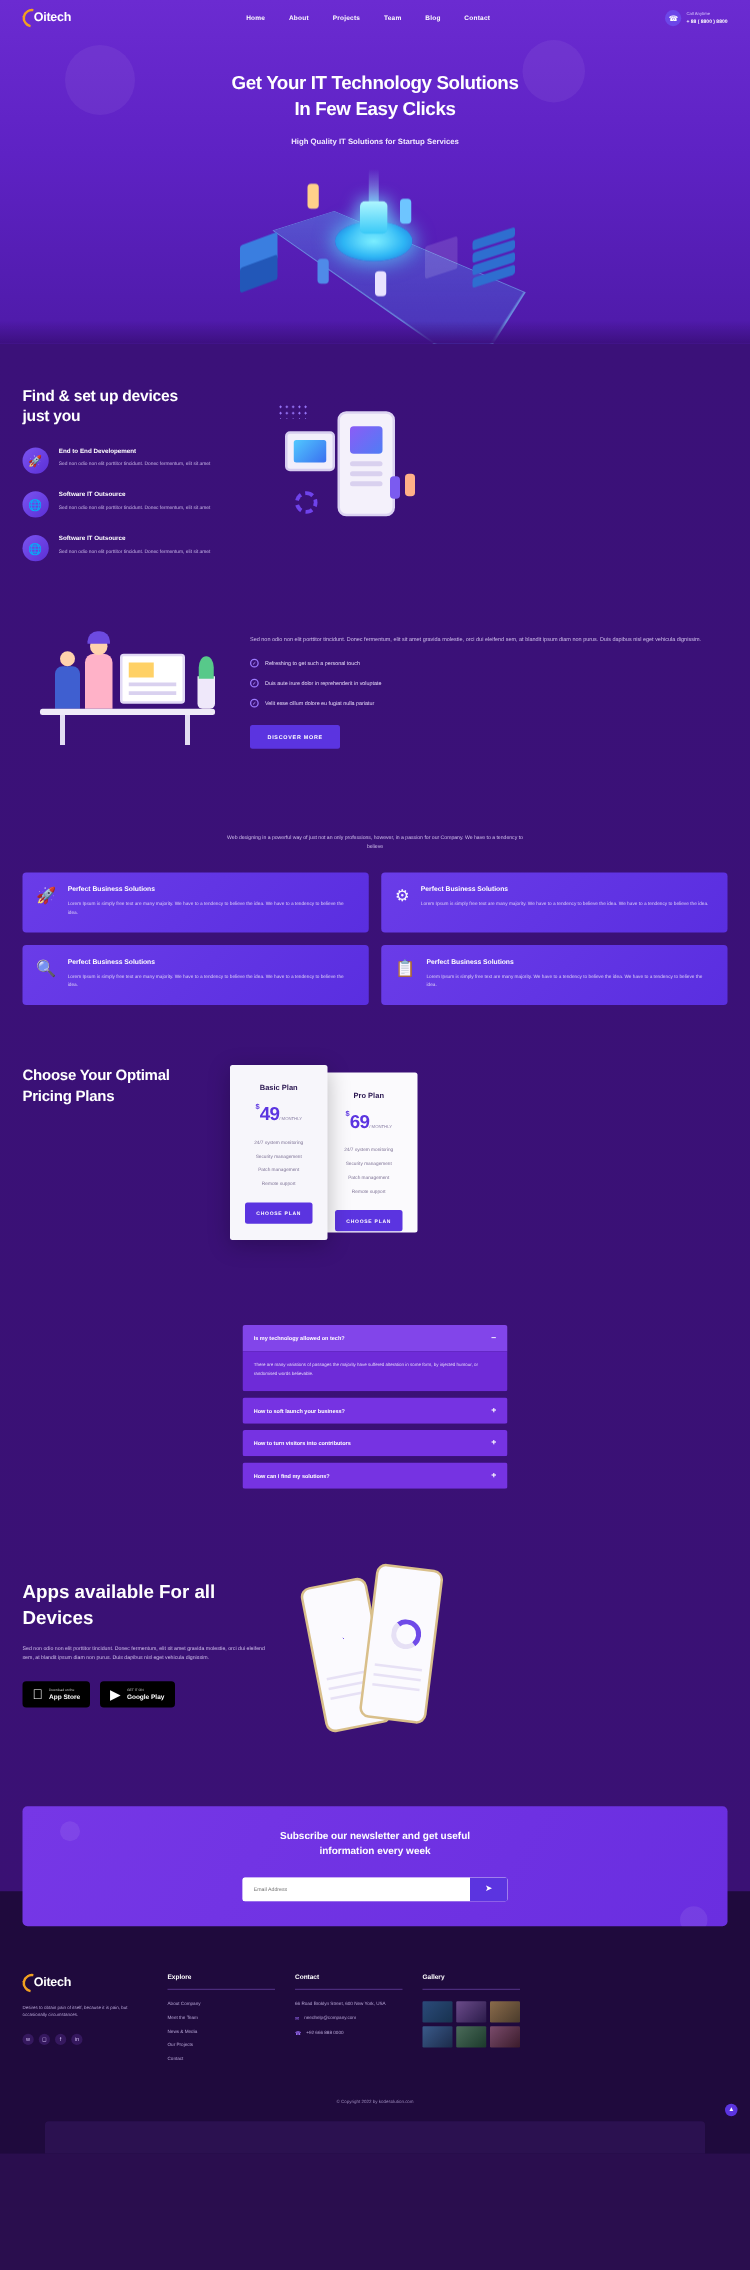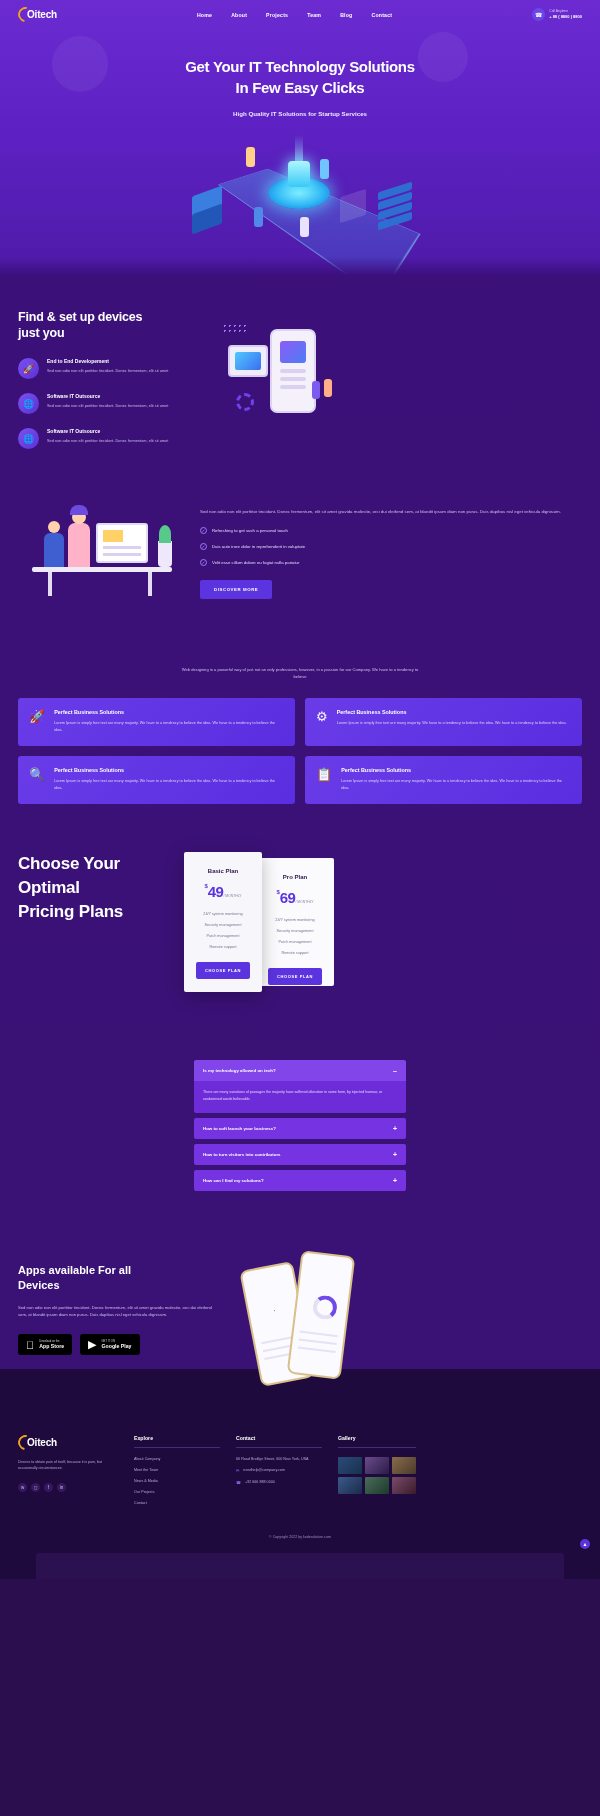--- a/index.html
+++ b/index.html
@@ -99,21 +99,21 @@
   .feat h2{font-size:12px;font-weight:bold;}
   .feat .muted{margin:9px auto 0;max-width:250px;font-size:4.1px;}
   .cards{display:grid;grid-template-columns:1fr 1fr;gap:10px;margin-top:18px;text-align:left;}
   .card{background:linear-gradient(135deg,#6a3ce8,#5a2ee0);border-radius:3px;padding:11px 11px 13px;display:flex;gap:9px;}
   .card-ico{font-size:13px;flex:0 0 auto;opacity:.95;}
   .card-h{font-size:5.4px;font-weight:bold;margin-bottom:5px;}
   .card-p{font-size:3.8px;line-height:1.75;color:#ddd2f7;}
 
   
   .pricing{padding-top:48px;display:flex;gap:16px;align-items:flex-start;}
-  .pricing h2{width:150px;font-size:17px;line-height:1.4;}
+  .pricing h2{width:150px;font-size:12px;line-height:1.4;}
   .plans{position:relative;flex:1;display:flex;}
   .plan{background:#f7f6fb;color:#2a1650;border-radius:2px;padding:16px 12px 14px;text-align:center;width:78px;}
   .plan.basic{z-index:2;box-shadow:0 4px 18px rgba(0,0,0,.25);height:140px;}
   .plan.pro{margin-left:-6px;margin-top:6px;background:#fbfafd;height:128px;}
   .plan-name{font-size:6px;font-weight:bold;}
   .price{margin-top:9px;color:#5b34e0;font-weight:bold;}
   .price .cur{font-size:6px;vertical-align:top;}
   .price .amt{font-size:15px;letter-spacing:-.5px;}
   .price .per{font-size:3.4px;color:#8d83a8;font-weight:normal;}
   .plan ul{list-style:none;margin-top:11px;display:flex;flex-direction:column;gap:7px;}
@@ -126,21 +126,21 @@
   .acc{margin:18px auto 0;width:212px;text-align:left;display:flex;flex-direction:column;gap:5px;}
   .acc-item{border-radius:2px;overflow:hidden;}
   .acc-head{background:#7633e2;display:flex;justify-content:space-between;align-items:center;padding:7px 9px;font-size:4.4px;font-weight:bold;cursor:pointer;}
   .acc-item.open .acc-head{background:#8245ea;}
   .acc-sign{font-size:7px;line-height:1;}
   .acc-body{background:#6e2bd8;padding:8px 9px 10px;font-size:3.6px;line-height:1.85;color:#e2d6f8;}
 
   
   .apps{padding-top:56px;display:flex;gap:10px;align-items:flex-start;}
   .apps-txt{width:196px;padding-top:16px;}
-  .apps-txt h2{font-size:11px;line-height:1.4;}
+  .apps-txt h2{font-size:15px;line-height:1.4;}
   .apps-txt .muted{margin-top:10px;font-size:4.2px;}
   .stores{display:flex;gap:8px;margin-top:16px;}
   .store{background:#000;border-radius:3px;padding:4px 8px;display:flex;align-items:center;gap:5px;cursor:pointer;}
   .store-ico{font-size:11px;}
   .store-t{font-size:2.7px;color:#cfcfcf;line-height:1.3;}
   .store-b{font-size:5.2px;font-weight:bold;line-height:1.2;}
   .apps-art{flex:1;position:relative;height:150px;}
   .ph{position:absolute;background:#fbfafe;border:2px solid #d9bf8a;border-radius:8px;}
   .ph1{left:26px;top:18px;width:54px;height:118px;transform:rotate(-11deg);}
   .ph2{left:70px;top:6px;width:54px;height:124px;transform:rotate(7deg);}
@@ -445,20 +445,34 @@
         </div>
         <div class="ph ph2">
           <div class="donut"></div>
           <div class="ph-row" style="top:78px"></div>
           <div class="ph-row" style="top:86px"></div>
           <div class="ph-row" style="top:94px"></div>
         </div>
       </div>
     </section>
 
+    <div class="news-wrap">
+      <section class="news">
+        <span class="nb nb1"></span>
+        <span class="nb nb2"></span>
+        <h3>
+          <span>Subscribe our newsletter and get useful</span><br>
+          <span>information every week</span>
+        </h3>
+        <form class="news-form">
+          <input type="text" placeholder="Email Address" style="">
+          <button><span>➤</span></button>
+        </form>
+      </section>
+    </div>
   </div>
 
   <footer>
     <div class="fcols">
       <div class="fcol-about">
         <div class="flogo">
           <span class="logo-mark"></span>
           <span class="logo-text">Oitech</span>
         </div>
         <p class="fabout">Desires to obtain pain of itself, because it is pain, but occasionally circumstances.</p>

